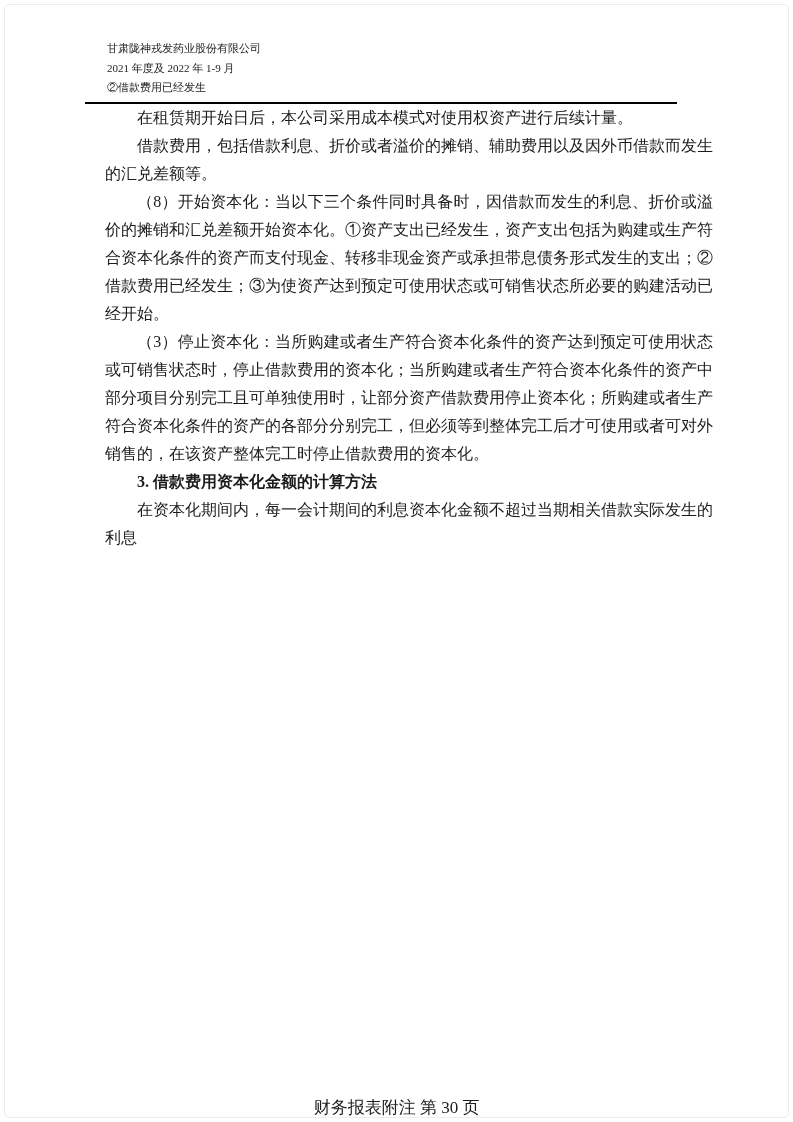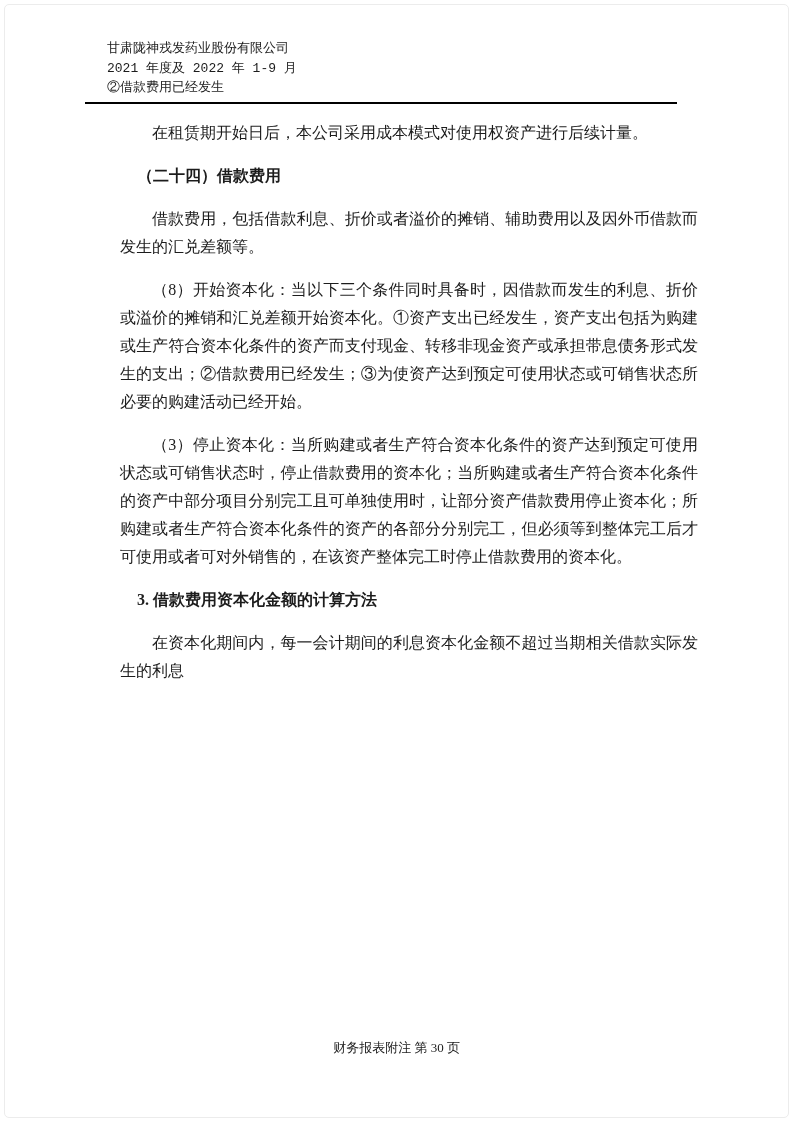--- a/index.html
+++ b/index.html
@@ -21,79 +21,77 @@
     position: absolute;
     inset: 4px;
     border: 1px solid #ececec;
     border-radius: 5px;
     pointer-events: none;
   }
   .doc-header {
     position: absolute;
     left: 107px;
     top: 39px;
-    font-size: 13px;
+    font-size: 11px;
     line-height: 19.5px;
     white-space: nowrap;
-    font-family: Liberation Mono, monospace;
   }
   .header-rule {
     position: absolute;
     left: 85px;
     top: 102px;
     width: 592px;
     height: 2px;
     background: #000000;
   }
   .doc-body {
     position: absolute;
     left: 105px;
     top: 104px;
     width: 608px;
     font-size: 16px;
     line-height: 28px;
   }
   .para {
-    margin: 15px;
+    margin: 0;
     text-indent: 2em;
     text-align: justify;
   }
   .heading {
     margin: 0;
     padding-left: 2em;
     font-weight: bold;
     text-align: left;
   }
   .doc-footer {
     position: absolute;
     left: 0;
-    top: 1038px;
+    top: 1098px;
     width: 100%;
     text-align: center;
-    font-size: 13px;
+    font-size: 17px;
     line-height: 19px;
   }
 </style>
 </head>
 <body>
 
 <div class="page">
   <div class="page-edge"></div>
 
   <header class="doc-header">
     <div>甘肃陇神戎发药业股份有限公司</div>
     <div>2021 年度及 2022 年 1-9 月</div>
     <div>②借款费用已经发生</div>
   </header>
 
   <div class="header-rule"></div>
 
   <main class="doc-body">
       <p class="para">在租赁期开始日后，本公司采用成本模式对使用权资产进行后续计量。</p>
-      <p class="heading">（二十四）借款费用</p>
       <p class="para">借款费用，包括借款利息、折价或者溢价的摊销、辅助费用以及因外币借款而发生的汇兑差额等。</p>
       <p class="para">（8）开始资本化：当以下三个条件同时具备时，因借款而发生的利息、折价或溢价的摊销和汇兑差额开始资本化。①资产支出已经发生，资产支出包括为购建或生产符合资本化条件的资产而支付现金、转移非现金资产或承担带息债务形式发生的支出；②借款费用已经发生；③为使资产达到预定可使用状态或可销售状态所必要的购建活动已经开始。</p>
       <p class="para">（3）停止资本化：当所购建或者生产符合资本化条件的资产达到预定可使用状态或可销售状态时，停止借款费用的资本化；当所购建或者生产符合资本化条件的资产中部分项目分别完工且可单独使用时，让部分资产借款费用停止资本化；所购建或者生产符合资本化条件的资产的各部分分别完工，但必须等到整体完工后才可使用或者可对外销售的，在该资产整体完工时停止借款费用的资本化。</p>
       <p class="heading">3. 借款费用资本化金额的计算方法</p>
       <p class="para">在资本化期间内，每一会计期间的利息资本化金额不超过当期相关借款实际发生的利息</p>
     </main>
 
   <footer class="doc-footer">
     <span>财务报表附注 第 30 页</span>
   </footer>

